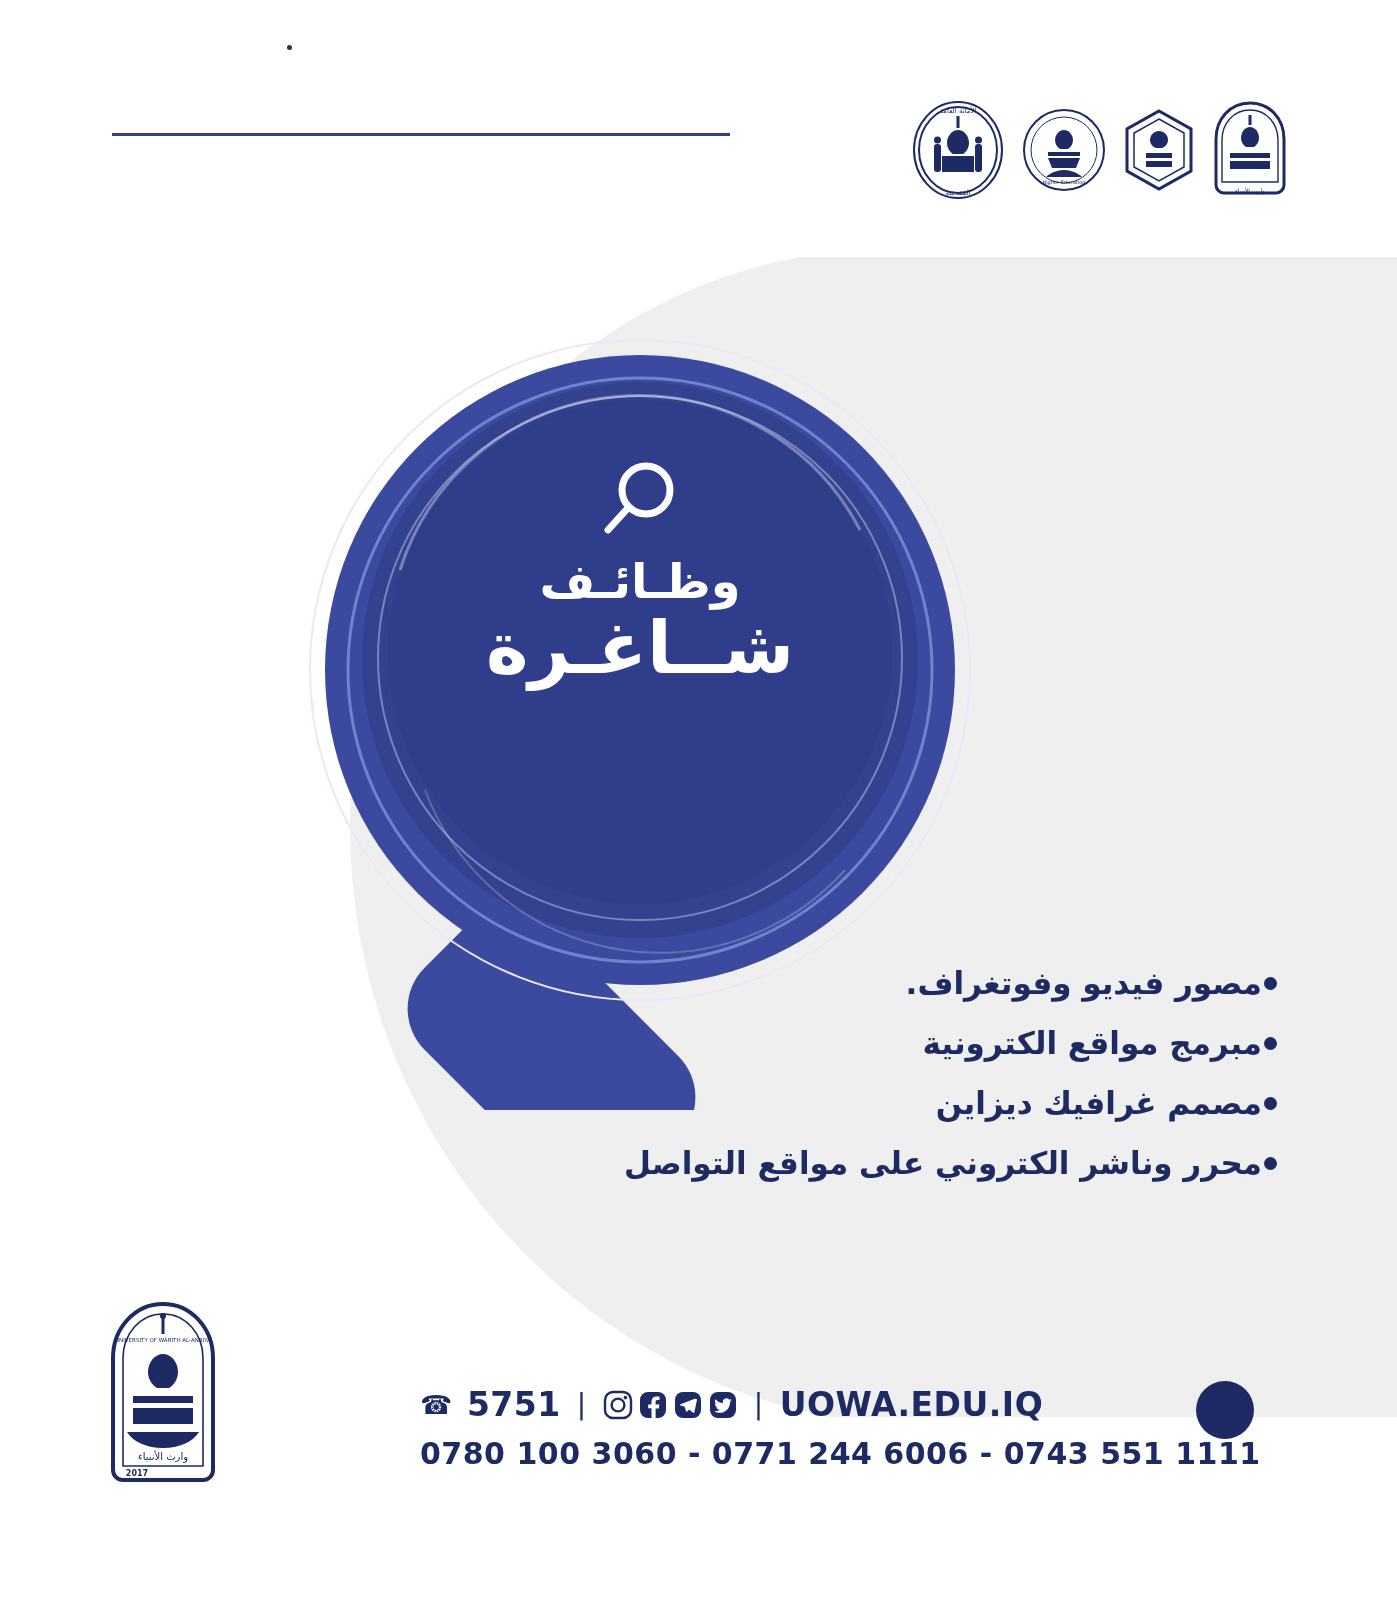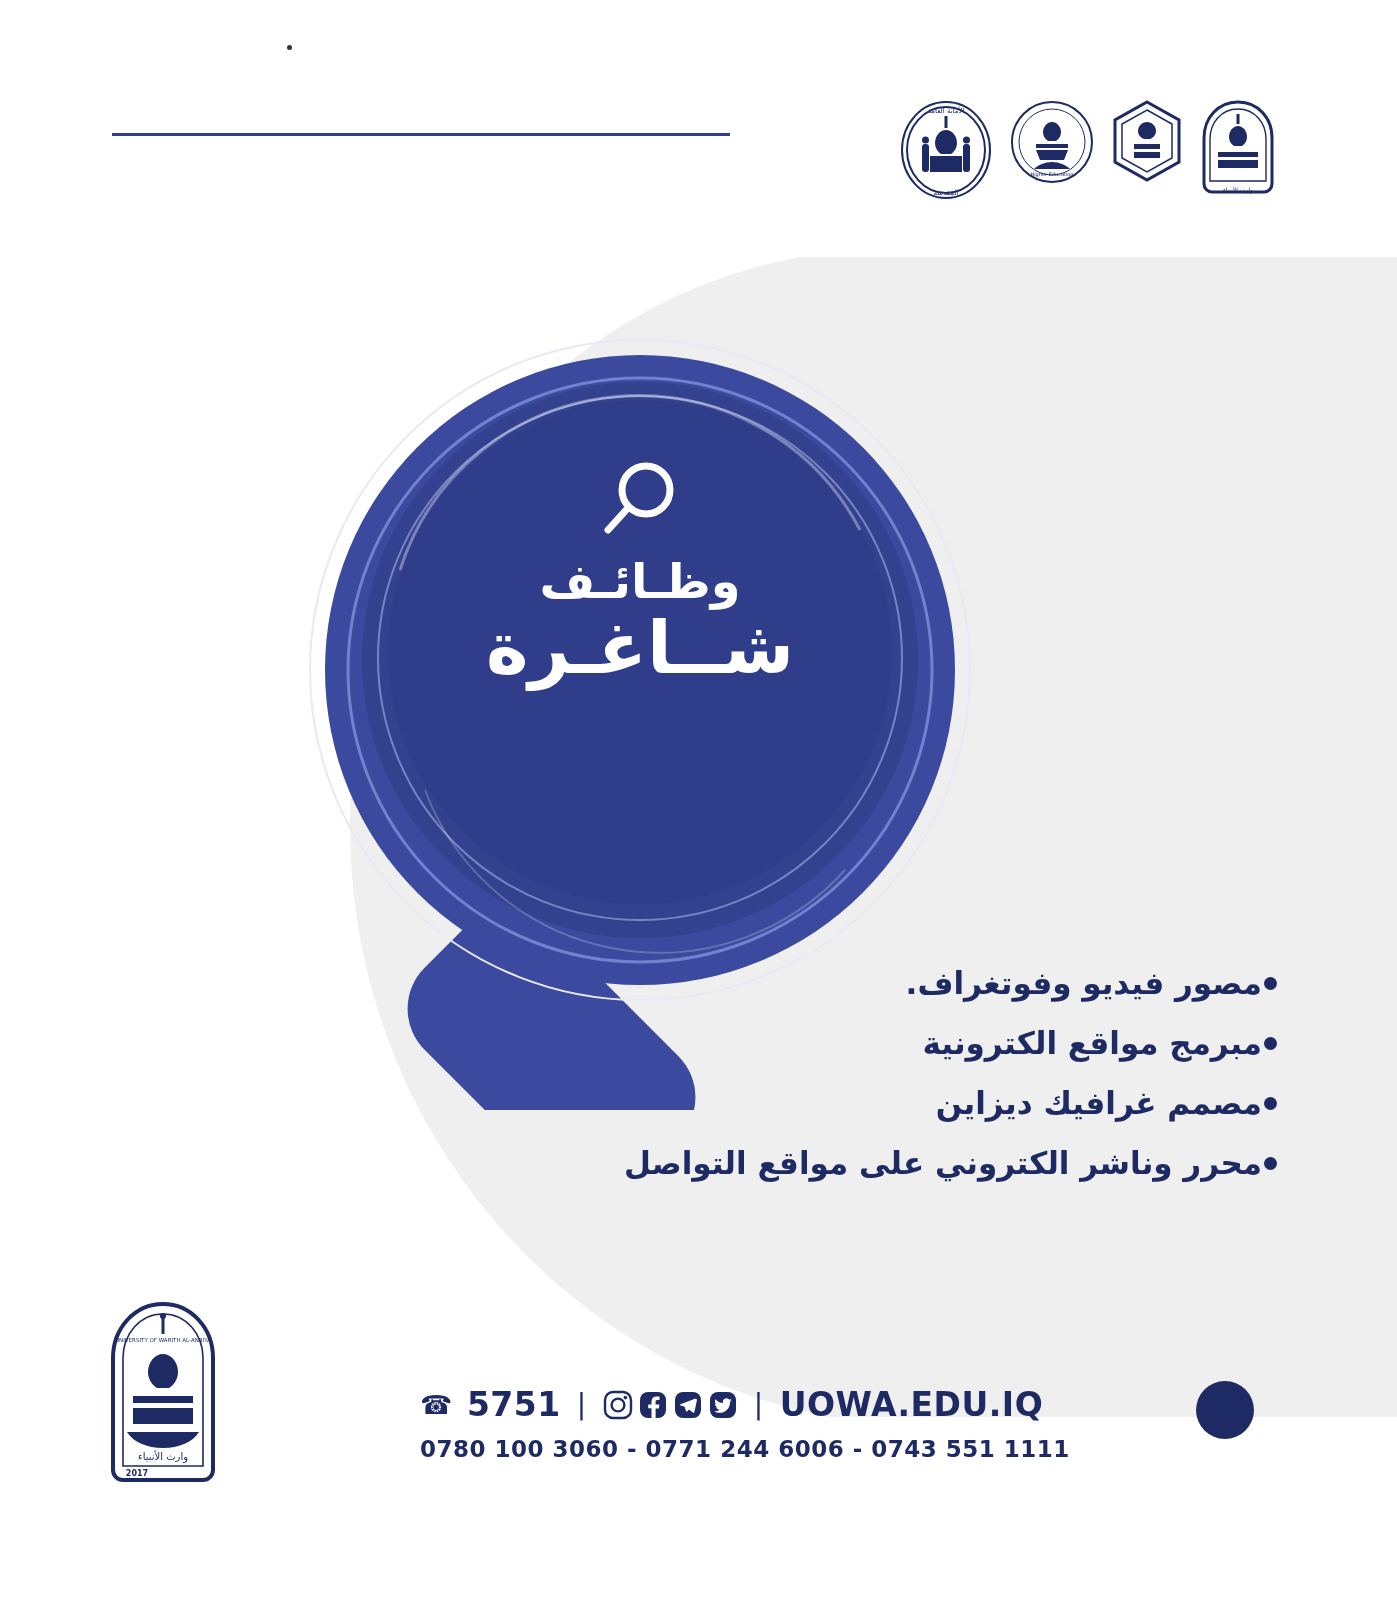--- a/index.html
+++ b/index.html
@@ -34,24 +34,24 @@
     left: 112px;
     top: 133px;
     width: 618px;
     height: 3px;
     background: #2e3f8f;
   }
 
   
   .logo-row {
     position: absolute;
-    right: 121px;
+    right: 109px;
     top: 100px;
     display: flex;
-    align-items: flex-start;
+    align-items: center;
     gap: 18px;
   }
   .logo-row .emblem {
     display: block;
   }
 
   
   .swoosh {
     position: absolute;
     left: 280px;
@@ -153,21 +153,21 @@
     margin: 0 2px;
   }
   .social-icons {
     display: flex;
     align-items: center;
     gap: 5px;
   }
   .social-icons svg { display: block; }
   .footer-line2 {
     margin-top: 12px;
-    font-size: 23px;
+    font-size: 30px;
     font-weight: bold;
     letter-spacing: 0.5px;
     white-space: nowrap;
   }
   .phone-glyph {
     font-size: 26px;
     line-height: 1;
   }
 
   

